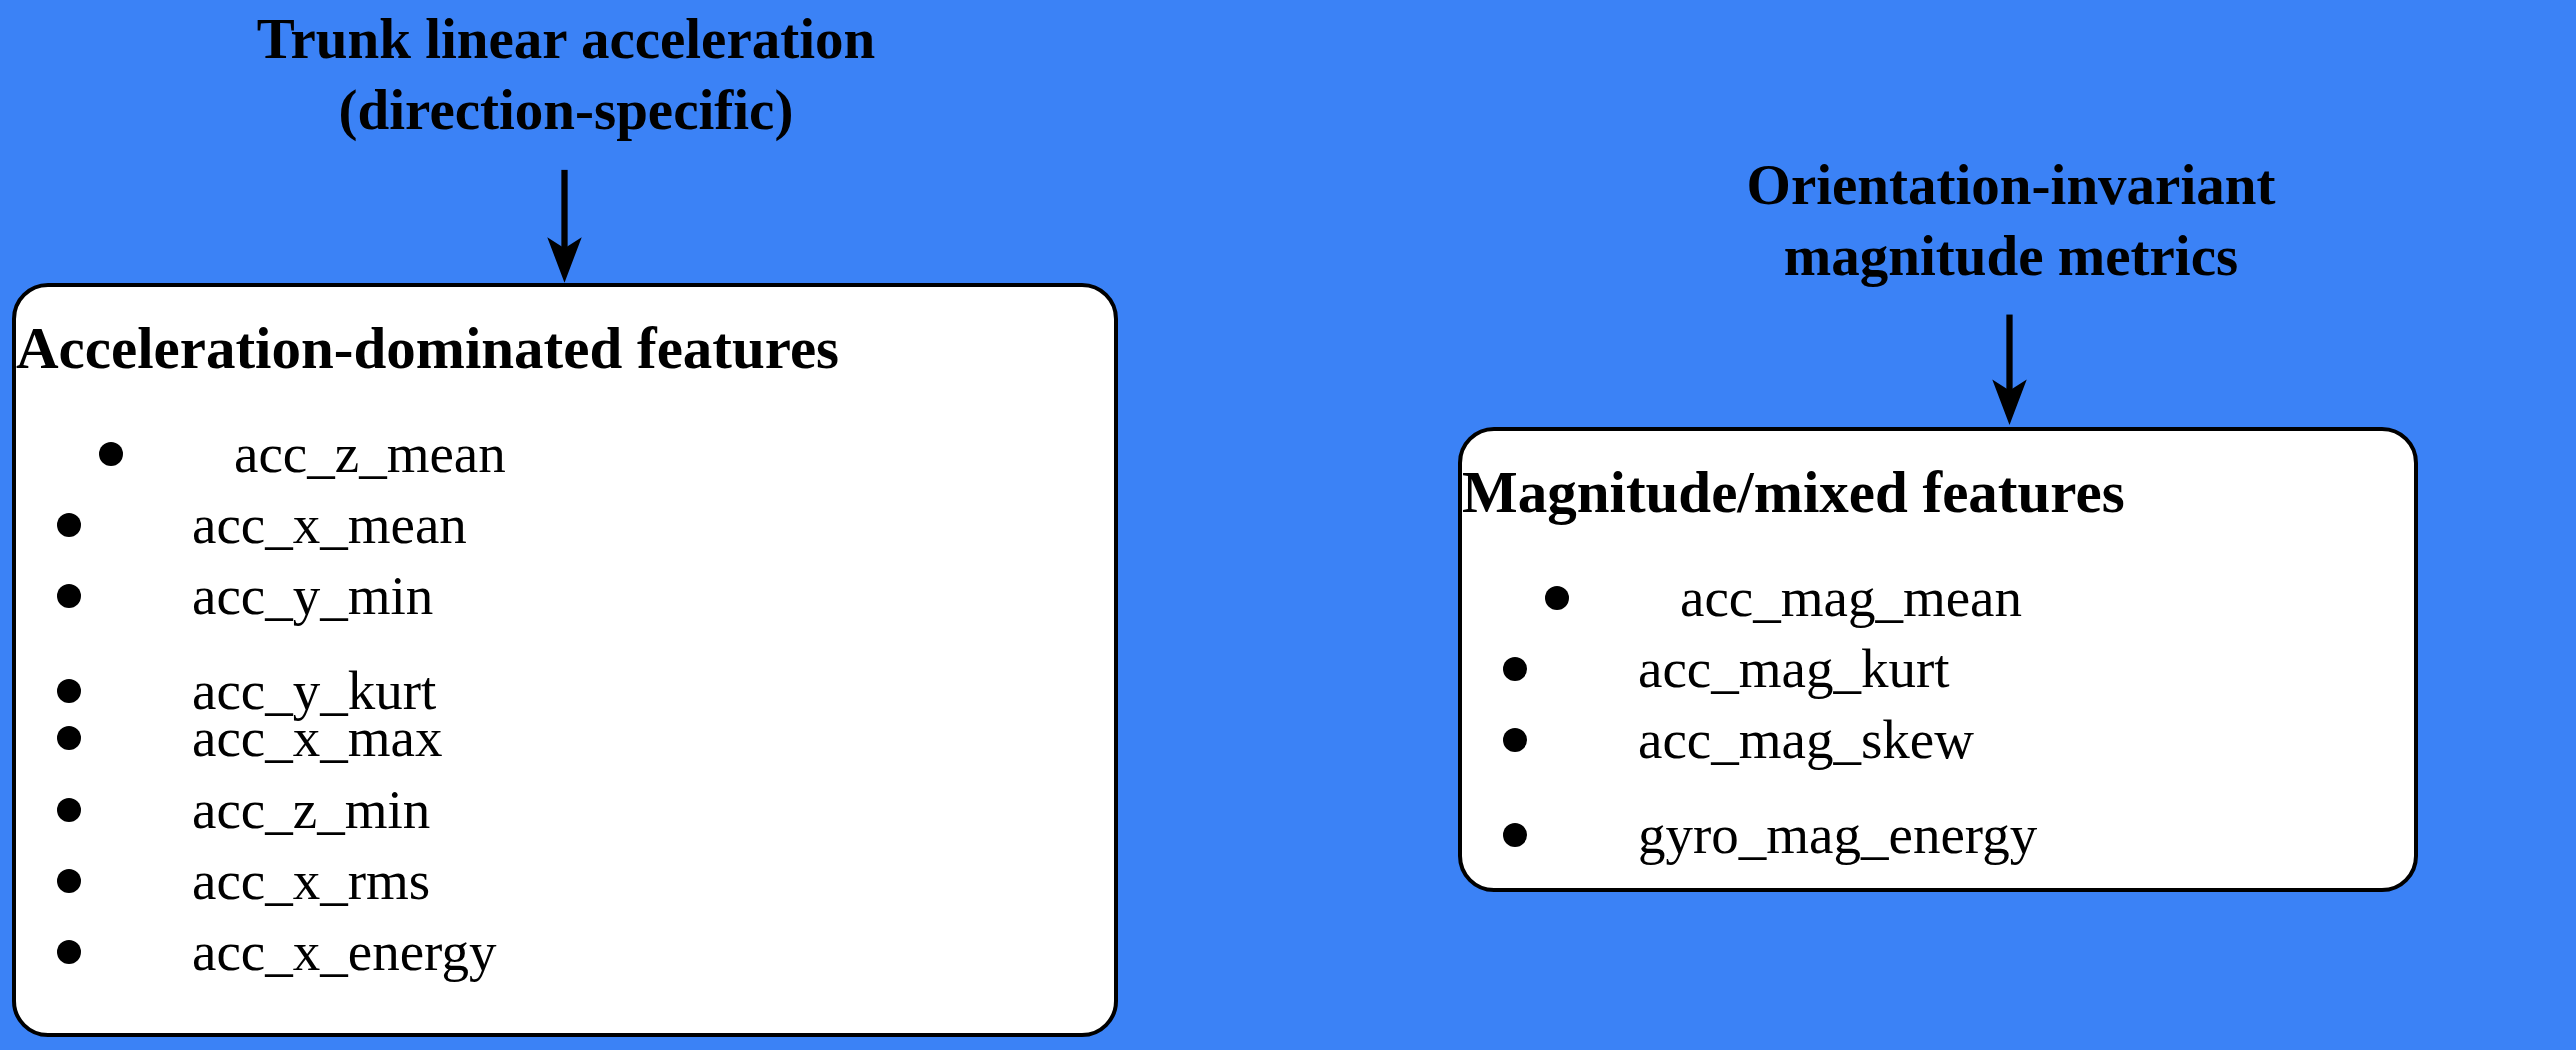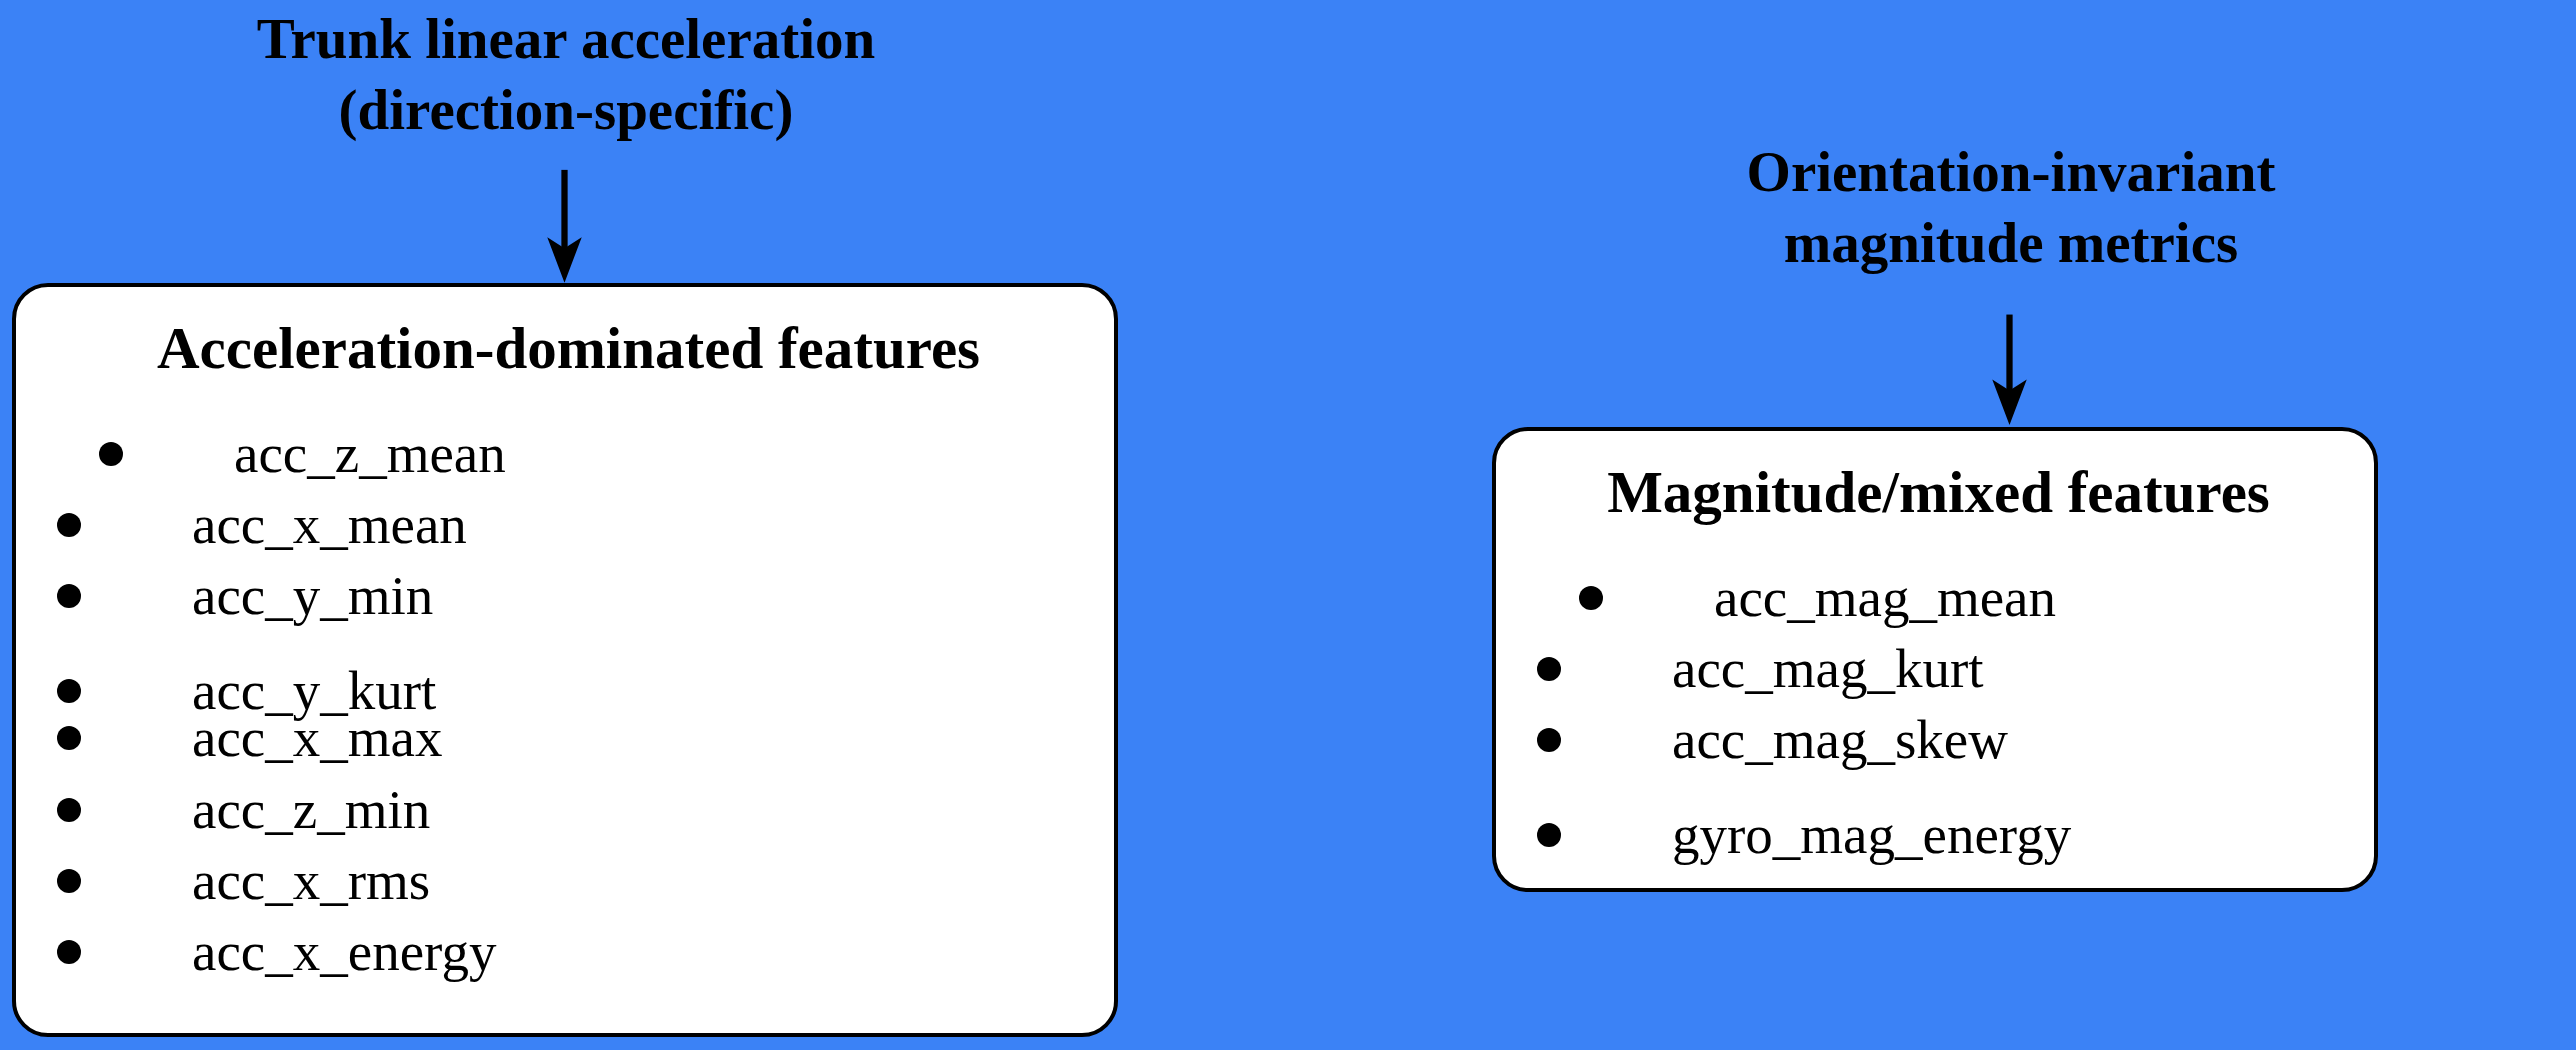--- a/index.html
+++ b/index.html
@@ -19,43 +19,42 @@
   .annotation {
     position: absolute;
     text-align: center;
     font-size: 57px;
     font-weight: bold;
     line-height: 71px;
     white-space: nowrap;
   }
   .annotation .line { display: block; }
   #left-annotation  { left: 0px;    top: 3.2px;   width: 1132px; }
-  #right-annotation { left: 1458px; top: 136px; width: 1106px; }
+  #right-annotation { left: 1458px; top: 149px; width: 1106px; }
   .arrow-svg { position: absolute; display: block; }
   #left-arrow  { left: 541px;  top: 166px; }
   #right-arrow { left: 1986px; top: 311px; }
   .feature-box {
     position: absolute;
     border: 4px solid #000000;
     border-radius: 36px;
     background: #ffffff;
     box-sizing: border-box;
   }
   #left-box  { left: 12px;   top: 283px; width: 1106px; height: 754px; }
-  #right-box { left: 1492px; top: 427px; width: 886px; height: 465px; }
+  #right-box { left: 1458px; top: 427px; width: 960px; height: 465px; }
   .box-title {
     position: absolute;
     left: 0; right: 0;
     top: 26px;
-    text-align: center;
+    text-align: left;
     font-size: 59px;
     font-weight: bold;
     line-height: 71px;
     white-space: nowrap;
-    padding-left: 7px;
   }
   .feature-row {
     position: absolute;
     left: 0; right: 0;
     height: 71px;
   }
   .bullet {
     position: absolute;
     left: 41px;
     top: 24px;

